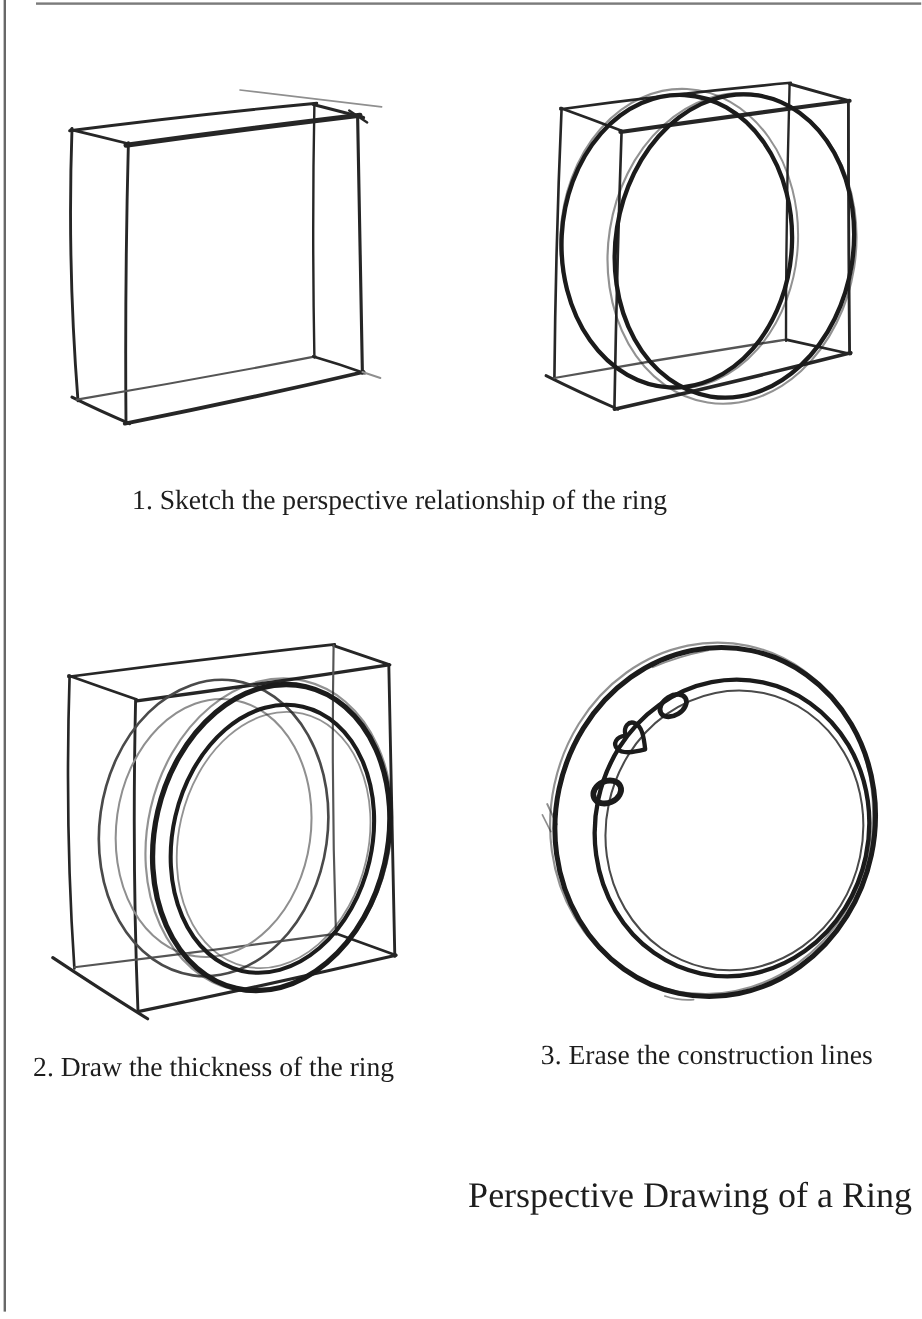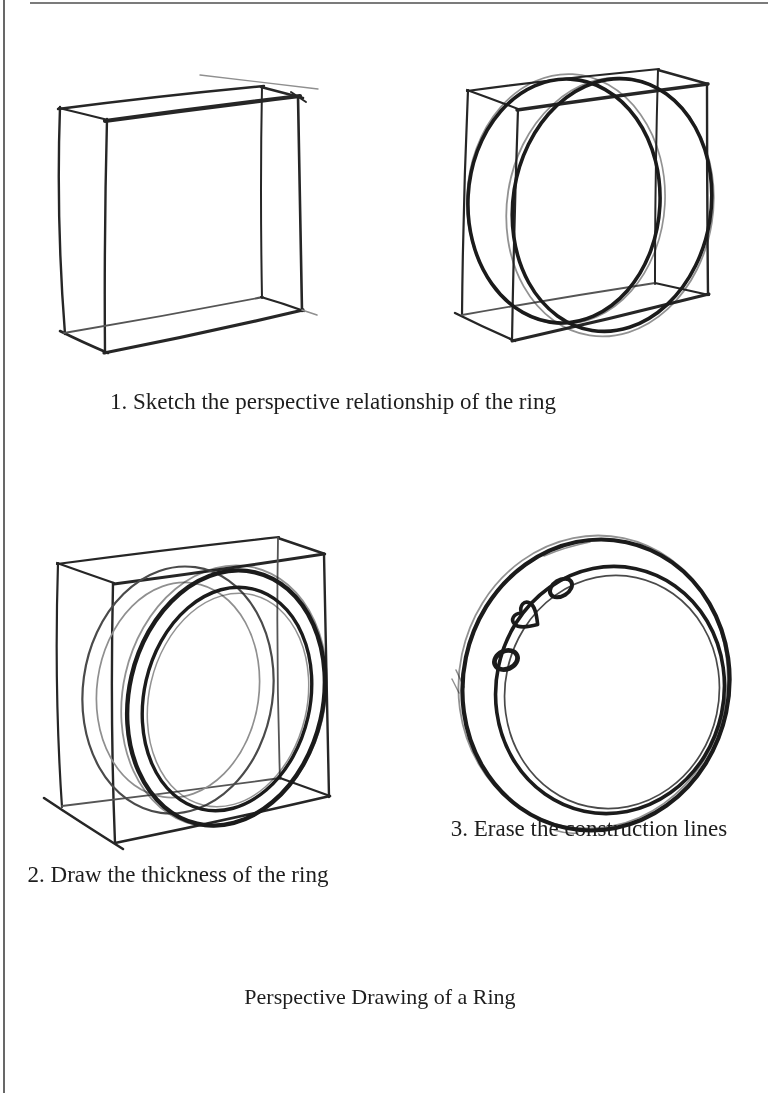--- a/index.html
+++ b/index.html
@@ -7,25 +7,25 @@
     position:relative;width:768px;height:1099px;background:#ffffff;overflow:hidden;
     font-family:"Liberation Serif","DejaVu Serif",serif;color:#1d1d1d;
   }
   .edge-left{position:absolute;left:3px;top:0;width:2px;height:1093px;background:#4e4e4e;opacity:.85;}
   .edge-top{position:absolute;left:30px;top:2px;right:0;height:2px;background:#5a5a5a;opacity:.8;}
   figure{margin:0;padding:0;position:absolute;}
   .fig1{left:40px;top:55px;}
   .fig2{left:440px;top:55px;}
   .fig3{left:30px;top:530px;}
   .fig4{left:440px;top:530px;}
-  .caption{position:absolute;font-size:23px;line-height:29px;text-align:center;white-space:nowrap;}
+  .caption{position:absolute;font-size:23px;line-height:29px;text-align:center;white-space:nowrap;margin-top:15px;}
   .cap1{left:13px;top:387px;width:640px;}
   .cap2{left:0px;top:860px;width:356px;}
-  .cap3{left:428px;top:814px;width:322px;white-space:normal;}
-  .title{position:absolute;left:0px;top:979px;width:760px;font-size:22px;line-height:36px;text-align:center;}
+  .cap3{left:428px;top:850px;width:322px;white-space:normal;}
+  .title{position:absolute;left:0px;top:979px;width:760px;font-size:30px;line-height:36px;text-align:right;}
   
   svg .ink{fill:none;stroke:#262626;stroke-linecap:round;stroke-linejoin:round;}
   svg .mid{fill:none;stroke:#4a4a4a;stroke-linecap:round;}
   svg .lite{fill:none;stroke:#555555;stroke-linecap:round;}
   svg .faint{fill:none;stroke:#8f8f8f;stroke-linecap:round;}
   svg .dark{fill:none;stroke:#1b1b1b;stroke-linecap:round;stroke-linejoin:round;}
   svg .echo{opacity:.48;}
 </style>
 </head>
 <body>

